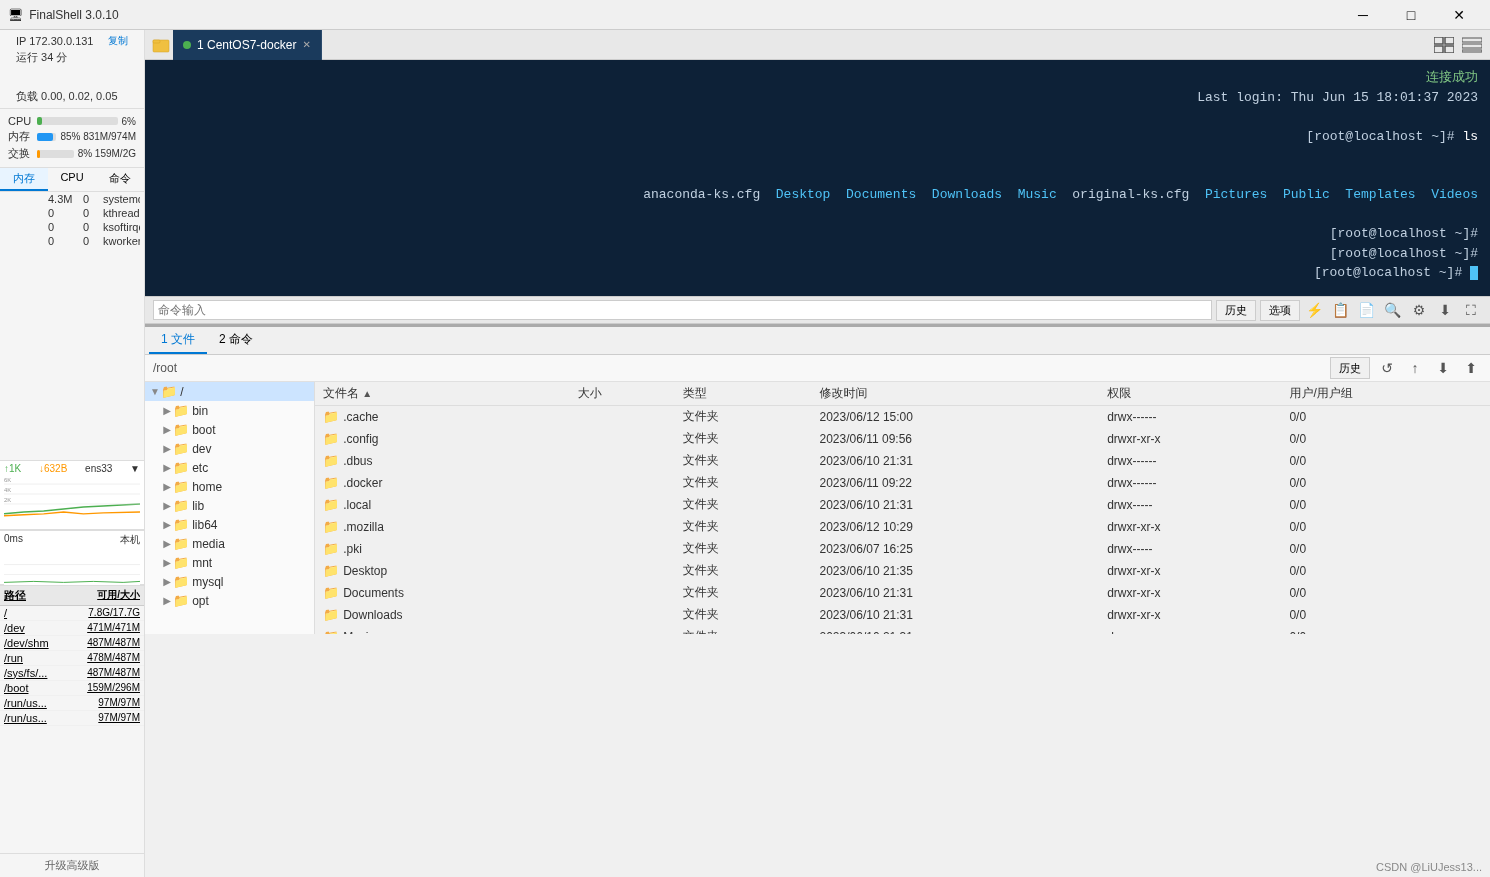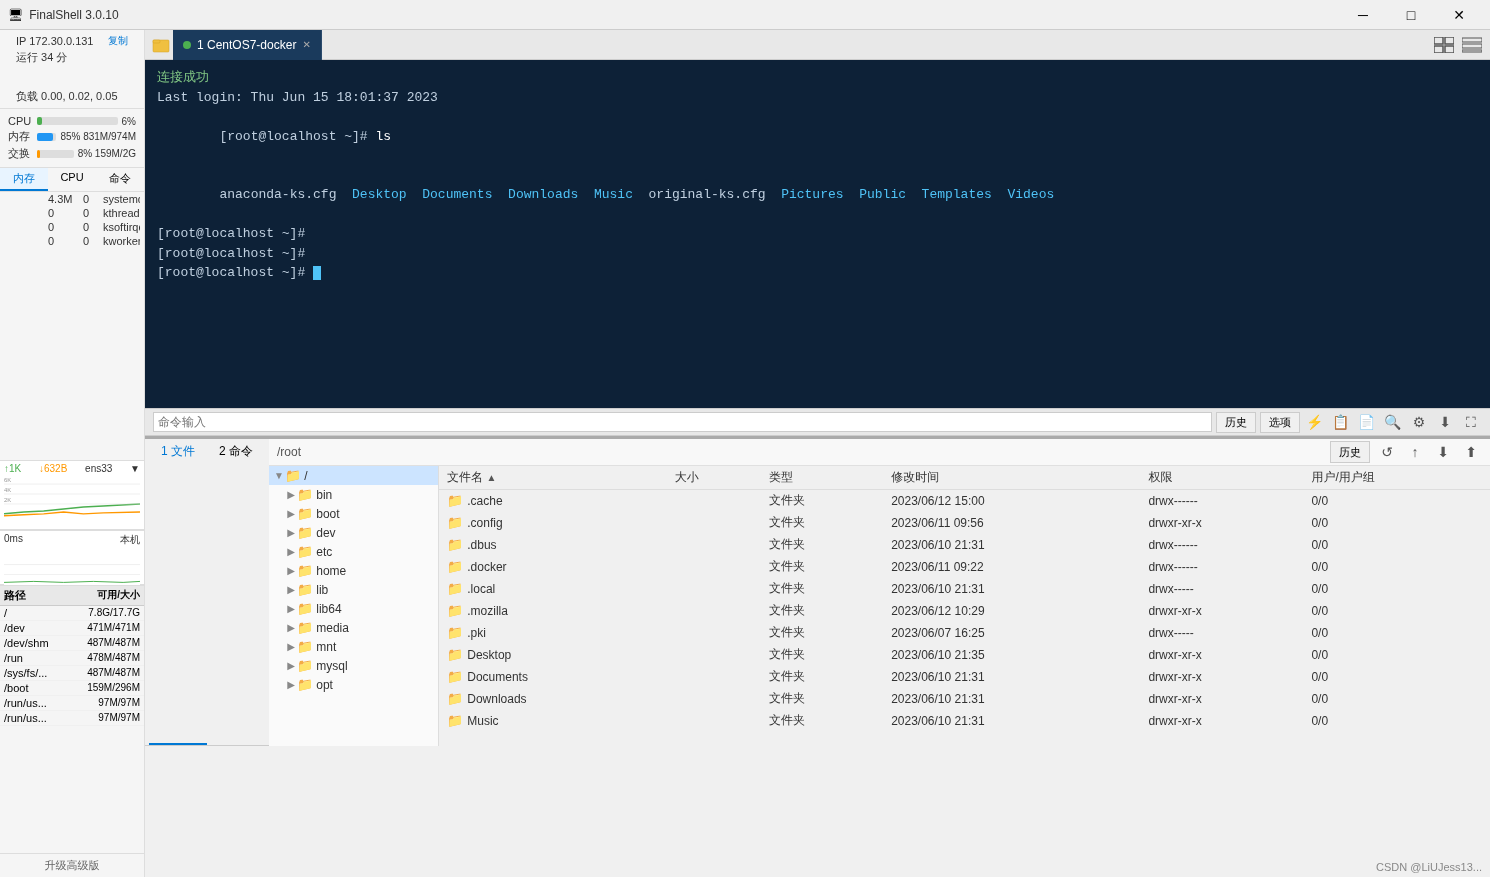--- a/index.html
+++ b/index.html
@@ -87,21 +87,21 @@
     .net-stats-row { display: flex; justify-content: space-between; font-size: 10px; color: #333; }
     .net-graph { width: 100%; height: 45px; background: #fff; }
 
     
     .disk-area {
       border-top: 1px solid #ddd;
       overflow: auto;
       flex: 1;
     }
     .disk-header { display: flex; background: #e8e8e8; padding: 2px 4px; font-size: 11px; font-weight: bold; border-bottom: 1px solid #ccc; }
-    .disk-col { overflow: hidden; }
+    .disk-col { overflow: hidden; text-decoration: underline; }
     .disk-col.path { width: 60px; }
     .disk-col.avail { flex: 1; text-align: right; font-size: 10px; }
     .disk-row { display: flex; padding: 1px 4px; font-size: 11px; border-bottom: 1px solid #f0f0f0; }
 
     .upgrade-btn {
       padding: 4px; text-align: center; background: #f5f5f5;
       border-top: 1px solid #ddd; font-size: 11px; color: #666; cursor: pointer;
     }
 
     
@@ -168,21 +168,21 @@
       padding: 2px 8px; background: #f0f0f0; border: 1px solid #ccc;
       font-size: 11px; cursor: pointer; white-space: nowrap;
     }
     .toolbar-icons { display: flex; gap: 4px; margin-left: auto; }
     .toolbar-icon { width: 22px; height: 22px; display: flex; align-items: center; justify-content: center; cursor: pointer; font-size: 14px; color: #555; }
 
     
     .bottom-panel {
       height: 310px;
       display: flex;
-      flex-direction: row;
+      flex-direction: column;
       border-top: 3px solid #aaa;
     }
     .bottom-tabs {
       display: flex;
       background: #f0f0f0;
       border-bottom: 1px solid #ccc;
       padding: 0 4px;
     }
     .bottom-tab {
       padding: 4px 12px; font-size: 12px; cursor: pointer;
@@ -410,21 +410,21 @@
           <rect x="11" y="9" width="9" height="7" fill="none" stroke="#555" stroke-width="1.5"></rect>
         </svg>
         <svg width="20" height="16" viewBox="0 0 20 16" style="margin-left:4px;">
           <rect x="0" y="1" width="20" height="4" fill="none" stroke="#555" stroke-width="1"></rect>
           <rect x="0" y="7" width="20" height="4" fill="none" stroke="#555" stroke-width="1"></rect>
           <rect x="0" y="13" width="20" height="2" fill="none" stroke="#555" stroke-width="1"></rect>
         </svg>
       </div>
     </div>
 
-    <div class="terminal" style="height: 348px; flex: none;">
+    <div class="terminal" style="height: 236px; flex: none; text-align: right;">
       <div class="line"><span style="color:#81c784;">连接成功</span></div>
       <div class="line">Last login: Thu Jun 15 18:01:37 2023</div>
       <div class="line">
         <span class="prompt">[root@localhost ~]# </span><span class="cmd">ls</span>
       </div>
       <div class="line">
         <span class="file-normal">anaconda-ks.cfg  </span><span class="file-dir">Desktop  </span><span class="file-dir">Documents  </span><span class="file-dir" style="color:#4fc3f7;">Downloads  </span><span class="file-dir">Music  </span><span class="file-normal">original-ks.cfg  </span><span class="file-dir">Pictures  </span><span class="file-dir">Public  </span><span class="file-dir" style="color:#4fc3f7;">Templates  </span><span class="file-dir">Videos</span>
       </div>
       <div class="line"><span class="prompt">[root@localhost ~]#</span></div>
       <div class="line"><span class="prompt">[root@localhost ~]#</span></div>

